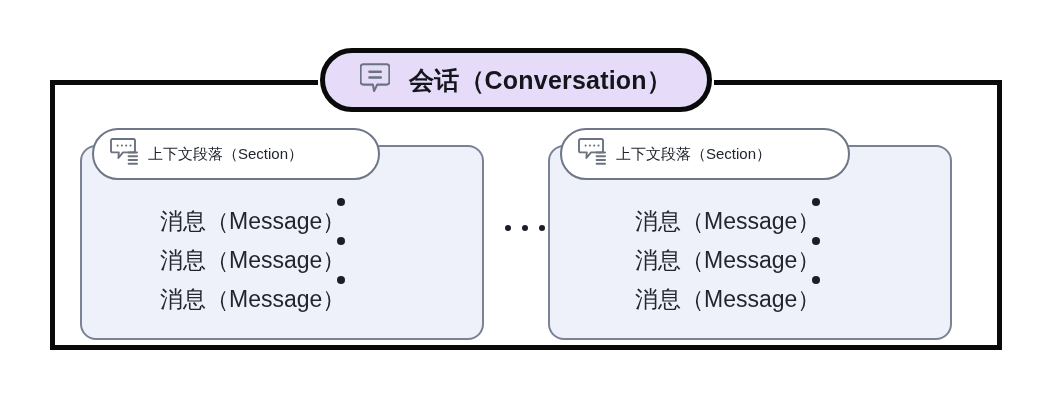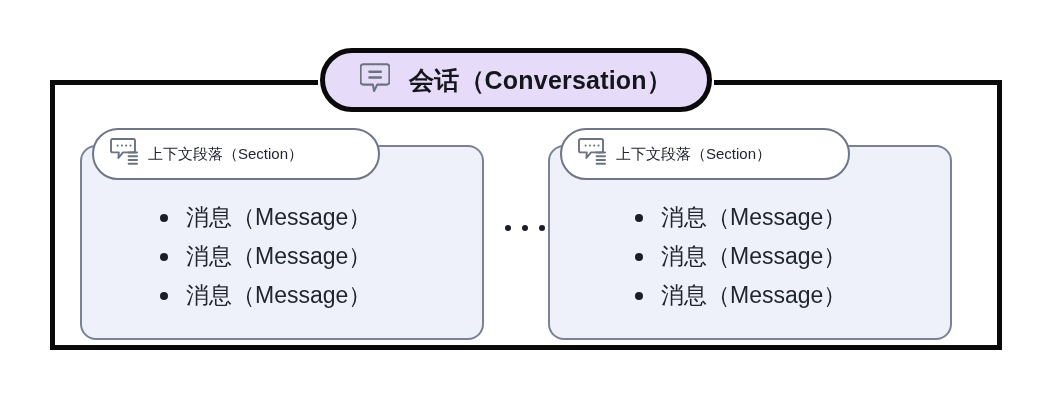--- a/index.html
+++ b/index.html
@@ -115,23 +115,23 @@
     top: 198px;
     list-style: none;
     margin: 0;
     padding: 0;
     z-index: 2;
   }
   .message-list.left  { left: 160px; }
   .message-list.right { left: 635px; }
   .message-list li {
     display: flex;
-    align-items: center;
-    gap: 18px;
+    align-items: flex-end;
     height: 39px;
+    flex-direction: column;
   }
   .bullet-dot {
     width: 8px;
     height: 8px;
     border-radius: 50%;
     background: #1b1e28;
     flex: none;
   }
   .message-text {
     font-size: 23px;

